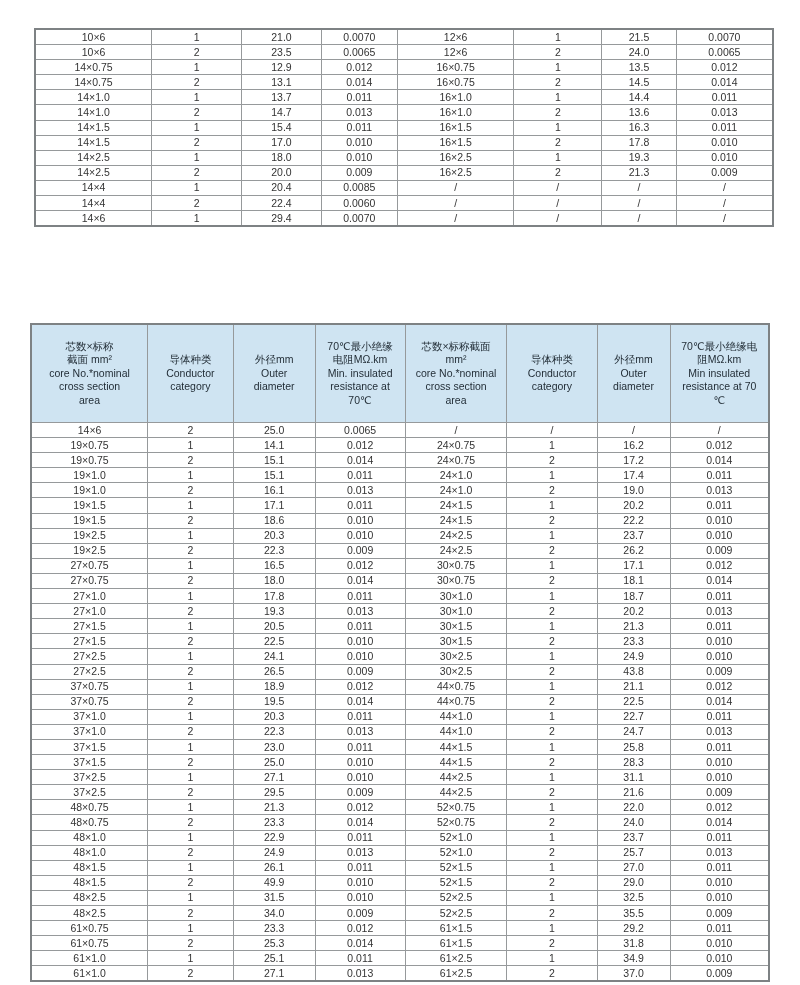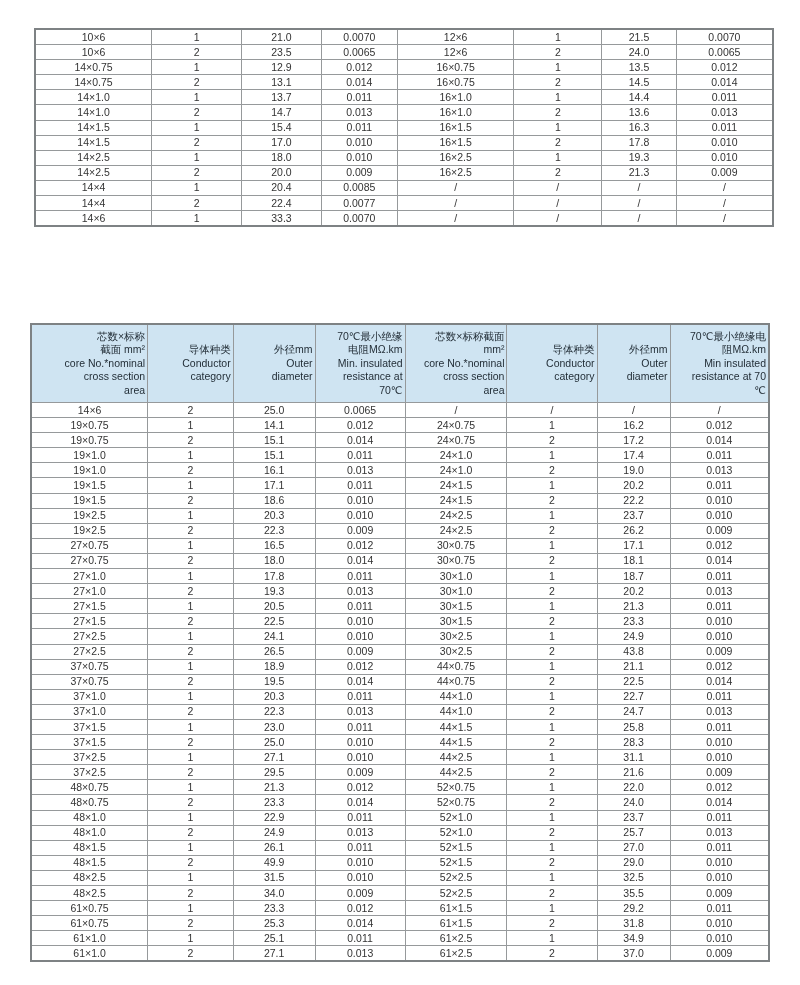--- a/index.html
+++ b/index.html
@@ -47,23 +47,22 @@
     padding: 0 2px;
     white-space: nowrap;
   }
   table.spec th {
     height: 75px;
     font-size: 10.5px;
     font-weight: normal;
     line-height: 13.5px;
     color: #1f2a33;
     background: #cfe4f2;
-    padding: 1px 2px;
+    padding: 11px 2px;
     white-space: pre-line;
-    text-align: right;
   }
   
   .t1c1{width:15.8%}.t1c2{width:12.2%}.t1c3{width:10.8%}.t1c4{width:10.3%}
   .t1c5{width:15.8%}.t1c6{width:11.9%}.t1c7{width:10.1%}.t1c8{width:13.1%}
   
   .t2c1{width:15.8%}.t2c2{width:11.6%}.t2c3{width:11.1%}.t2c4{width:12.2%}
   .t2c5{width:13.8%}.t2c6{width:12.2%}.t2c7{width:9.9%}.t2c8{width:13.4%}
 </style>
 </head>
 <body>
@@ -190,30 +189,30 @@
             <td>0.0085</td>
             <td>/</td>
             <td>/</td>
             <td>/</td>
             <td>/</td>
           </tr>
           <tr>
             <td>14×4</td>
             <td>2</td>
             <td>22.4</td>
-            <td>0.0077</td>
+            <td>0.0060</td>
             <td>/</td>
             <td>/</td>
             <td>/</td>
             <td>/</td>
           </tr>
           <tr>
             <td>14×6</td>
             <td>1</td>
-            <td>33.3</td>
+            <td>29.4</td>
             <td>0.0070</td>
             <td>/</td>
             <td>/</td>
             <td>/</td>
             <td>/</td>
           </tr>
         </tbody>
     </table>
   </div>
 

